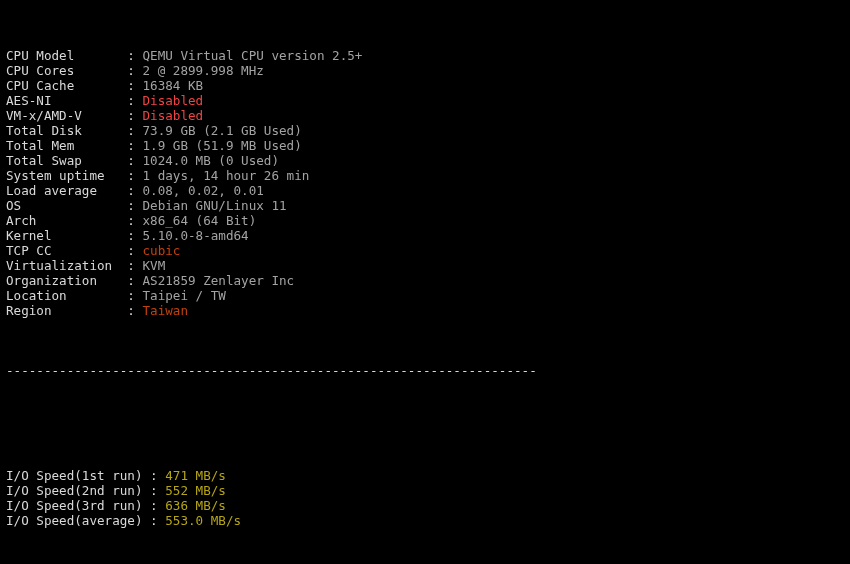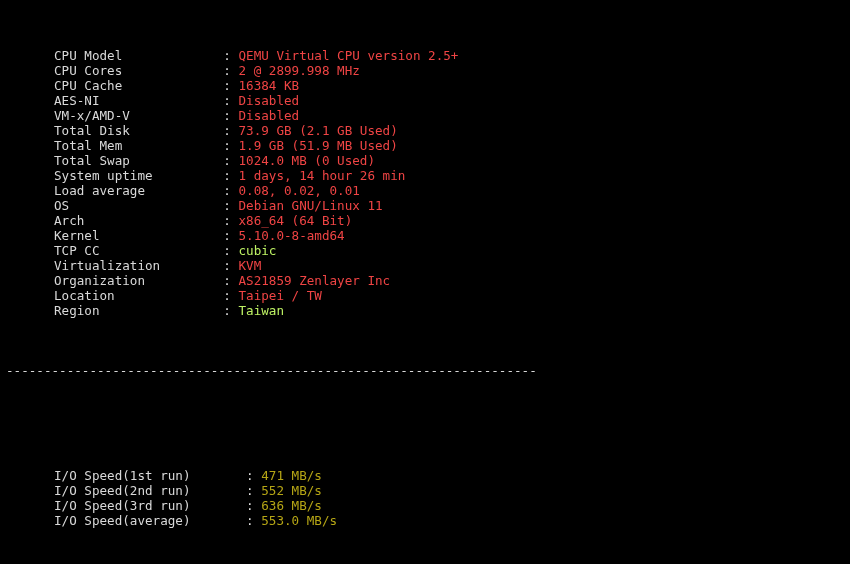--- a/index.html
+++ b/index.html
@@ -15,25 +15,25 @@
     font-size: 12.6px;
     line-height: 15px;
     color: #d0d0d0;
     -webkit-font-smoothing: none;
   }
   .term {
     padding: 3px 0 0 6px;
     white-space: pre;
   }
   .row { white-space: pre; height: 15px; }
-  .label { color: #d9d9d9; margin-left: 48px; }
+  .label { color: #d9d9d9; }
   .sep   { color: #d9d9d9; }
-  .cyan  { color: #ef4444; }
+  .cyan  { color: #a3a3a3; }
   .yellow { color: #b5a515; }
-  .yellow-b { color: #bef264; }
+  .yellow-b { color: #c2410c; }
   .red   { color: #ef4444; }
   .spacer { height: 15px; }
 </style>
 </head>
 <body>
 
 <div class="term">
 
   <div id="sysinfo-section"><div class="row"><span class="label">CPU Model       </span><span class="label">: </span><span class="cyan">QEMU Virtual CPU version 2.5+</span></div><div class="row"><span class="label">CPU Cores       </span><span class="label">: </span><span class="cyan">2 @ 2899.998 MHz</span></div><div class="row"><span class="label">CPU Cache       </span><span class="label">: </span><span class="cyan">16384 KB</span></div><div class="row"><span class="label">AES-NI          </span><span class="label">: </span><span class="red">Disabled</span></div><div class="row"><span class="label">VM-x/AMD-V      </span><span class="label">: </span><span class="red">Disabled</span></div><div class="row"><span class="label">Total Disk      </span><span class="label">: </span><span class="cyan">73.9 GB (2.1 GB Used)</span></div><div class="row"><span class="label">Total Mem       </span><span class="label">: </span><span class="cyan">1.9 GB (51.9 MB Used)</span></div><div class="row"><span class="label">Total Swap      </span><span class="label">: </span><span class="cyan">1024.0 MB (0 Used)</span></div><div class="row"><span class="label">System uptime   </span><span class="label">: </span><span class="cyan">1 days, 14 hour 26 min</span></div><div class="row"><span class="label">Load average    </span><span class="label">: </span><span class="cyan">0.08, 0.02, 0.01</span></div><div class="row"><span class="label">OS              </span><span class="label">: </span><span class="cyan">Debian GNU/Linux 11</span></div><div class="row"><span class="label">Arch            </span><span class="label">: </span><span class="cyan">x86_64 (64 Bit)</span></div><div class="row"><span class="label">Kernel          </span><span class="label">: </span><span class="cyan">5.10.0-8-amd64</span></div><div class="row"><span class="label">TCP CC          </span><span class="label">: </span><span class="yellow-b">cubic</span></div><div class="row"><span class="label">Virtualization  </span><span class="label">: </span><span class="cyan">KVM</span></div><div class="row"><span class="label">Organization    </span><span class="label">: </span><span class="cyan">AS21859 Zenlayer Inc</span></div><div class="row"><span class="label">Location        </span><span class="label">: </span><span class="cyan">Taipei / TW</span></div><div class="row"><span class="label">Region          </span><span class="label">: </span><span class="yellow-b">Taiwan</span></div></div>
 

